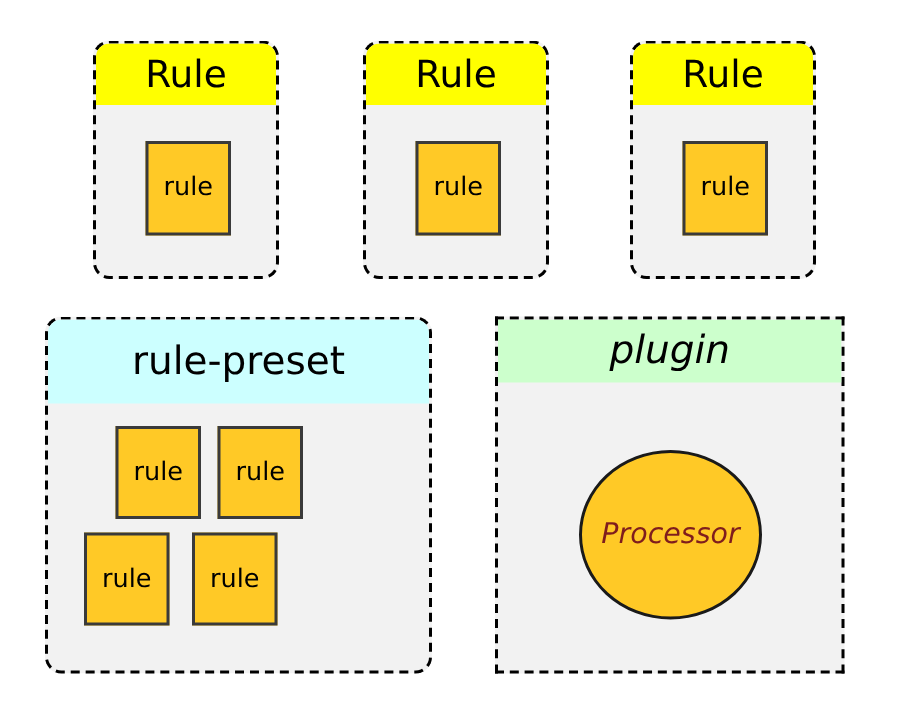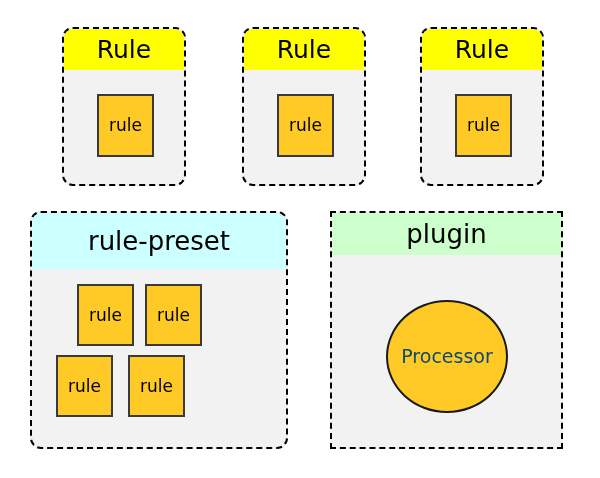--- a/index.html
+++ b/index.html
@@ -72,21 +72,21 @@
   
   .circle-node {
     position: absolute;
     box-sizing: border-box;
     border: 2.4px solid #1a1a1a;
     background: #FFC926;
     border-radius: 50%;
     display: flex;
     align-items: center;
     justify-content: center;
-    color: #0c4a6e;
+    color: #7f1d1d;
     line-height: 1;
     white-space: nowrap;
   }
 
   
   .rule-card        { top: 27px; width: 124px; height: 159px; }
   .rule-card-1      { left: 62px; }
   .rule-card-2      { left: 242px; }
   .rule-card-3      { left: 420px; }
   .rule-card .group-header {
@@ -121,20 +121,21 @@
   .rp-r1c2 { left: 113px; top: 29px; width: 57px; height: 62px; font-size: 17px; }
   .rp-r2c1 { left: 24px;  top: 100px; width: 57px; height: 62px; font-size: 17px; }
   .rp-r2c2 { left: 96px;  top: 100px; width: 57px; height: 62px; font-size: 17px; }
 
   
   #plugin-group {
     left: 330px;
     top: 211px;
     width: 233px;
     height: 238px;
+    font-style: italic;
   }
   #plugin-group .group-header {
     height: 42px;
     background: #CCFFCC;
     font-size: 26px;
   }
   #plugin-group .group-body { top: 42px; height: 196px; }
 
   #processor-node {
     left: 54px;

